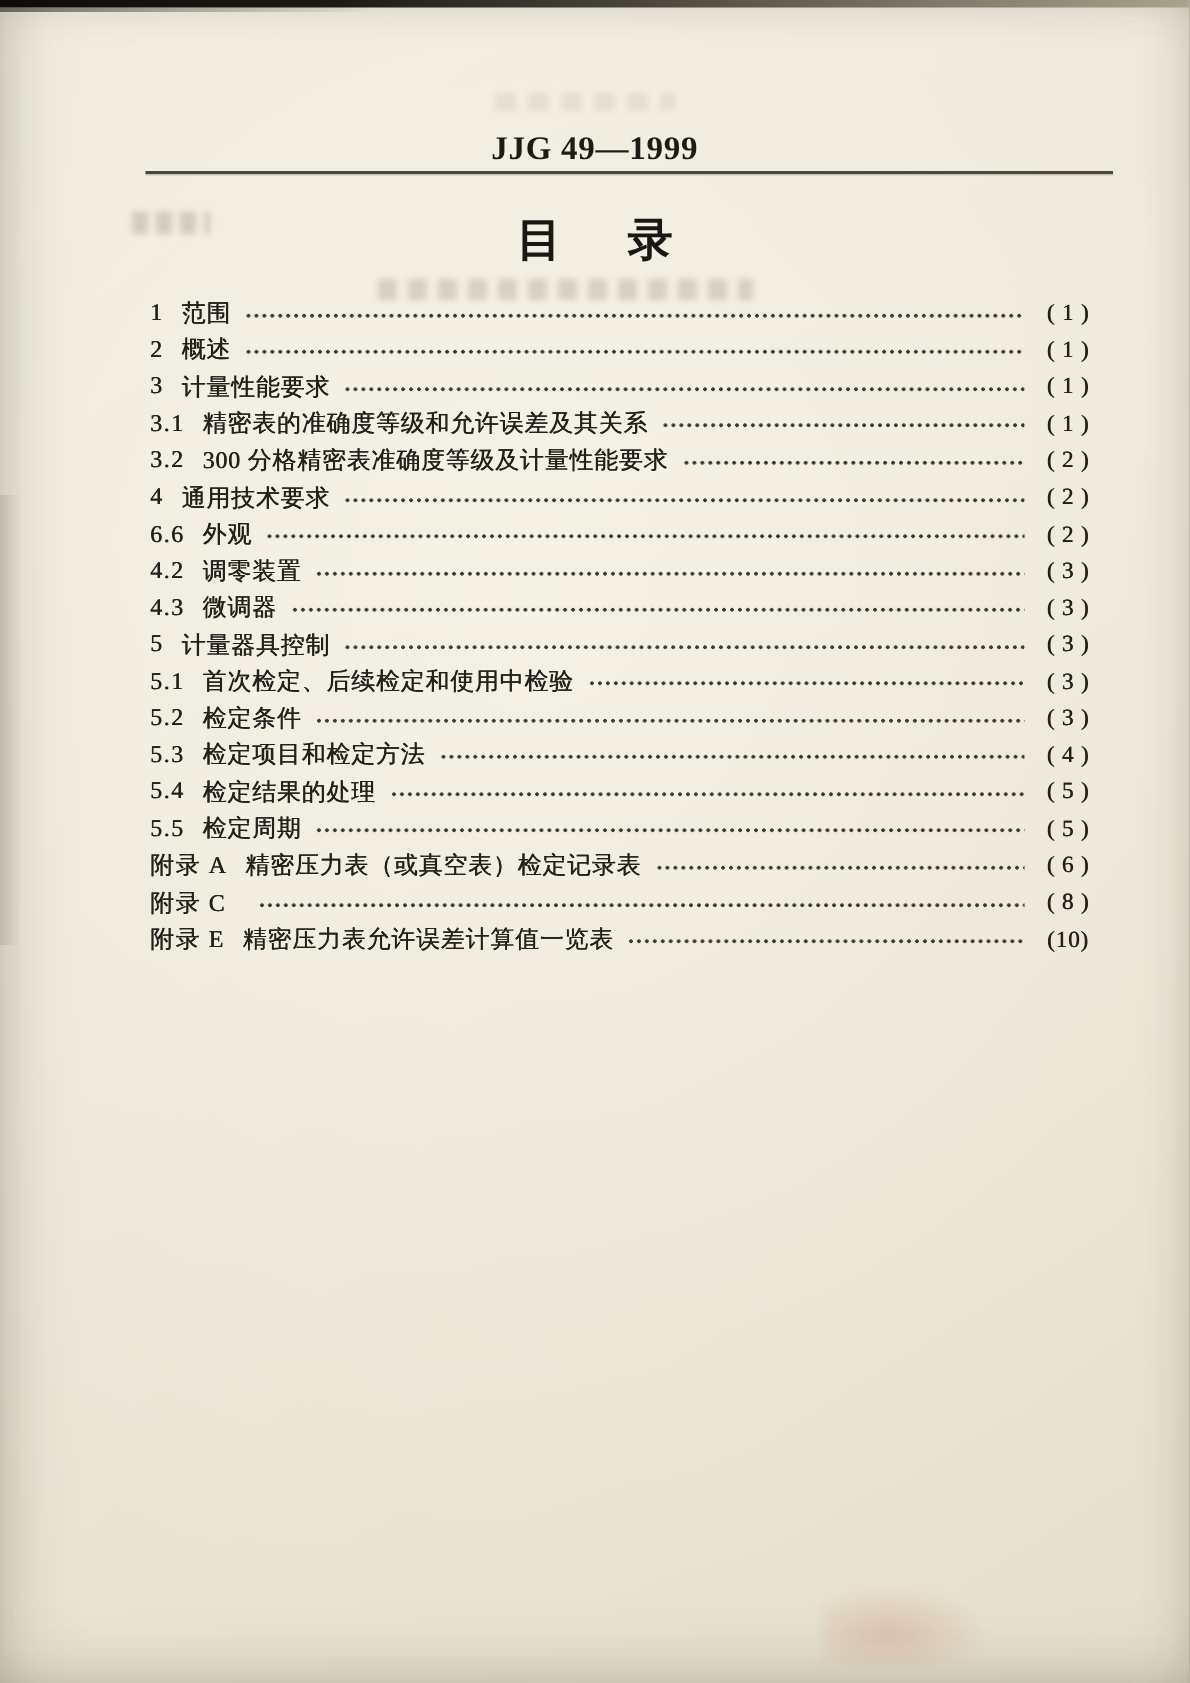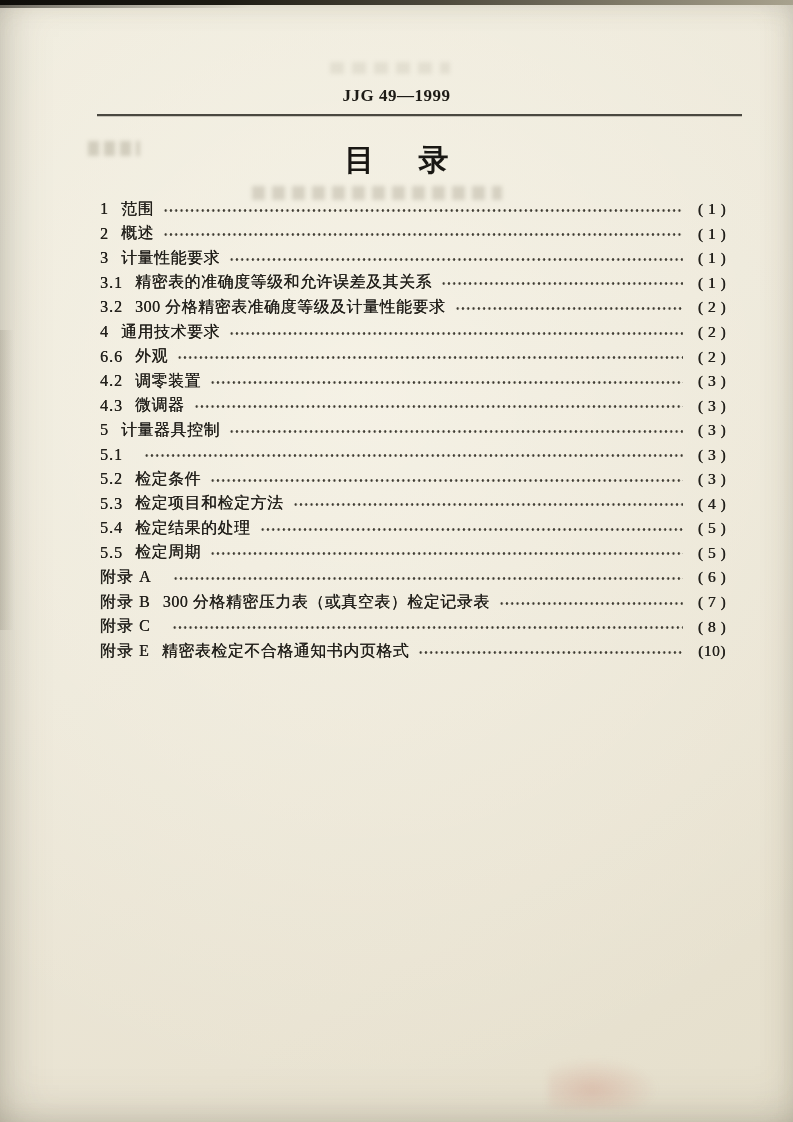--- a/index.html
+++ b/index.html
@@ -25,21 +25,21 @@
   .scan-edge-top {
     position:absolute; top:0; left:0; width:793px; height:5px;
     background:linear-gradient(to right, #0d0c09 0%, #1c1a14 28%, #4c483d 55%, #7d7867 78%, #a8a28e 100%);
   }
   .scan-edge-top:after{
     content:""; position:absolute; left:0; top:5px; width:250px; height:3px;
     background:linear-gradient(to right, rgba(20,18,12,.55), rgba(20,18,12,0));
   }
   .doc-code {
     position:absolute; top:86px; left:0; width:100%;
-    text-align:center; font-size:17px; font-weight:bold; letter-spacing:.5px;
+    text-align:center; font-size:22px; font-weight:bold; letter-spacing:.5px;
     color:#1d1b16;
   }
   .header-rule {
     position:absolute; top:114px; left:97px; width:645px; height:2px;
     background:#4a4840; box-shadow:0 1px 0 rgba(74,72,64,.25);
   }
   .doc-title {
     position:absolute; top:140px; left:0; width:100%;
     text-align:center; font-size:30px; font-weight:bold;
     letter-spacing:7px; text-indent:7px; color:#191713;
@@ -157,20 +157,21 @@
 
     <div class="toc-row">
       <span class="num">5</span>
       <span class="ttl">计量器具控制</span>
       <span class="leader"></span>
       <span class="pg">( 3 )</span>
     </div>
 
     <div class="toc-row">
       <span class="num">5.1</span>
+      <span class="ttl">首次检定、后续检定和使用中检验</span>
       <span class="leader"></span>
       <span class="pg">( 3 )</span>
     </div>
 
     <div class="toc-row">
       <span class="num">5.2</span>
       <span class="ttl">检定条件</span>
       <span class="leader"></span>
       <span class="pg">( 3 )</span>
     </div>
@@ -191,39 +192,34 @@
 
     <div class="toc-row">
       <span class="num">5.5</span>
       <span class="ttl">检定周期</span>
       <span class="leader"></span>
       <span class="pg">( 5 )</span>
     </div>
 
     <div class="toc-row">
       <span class="num">附录 A</span>
+      <span class="ttl">精密压力表（或真空表）检定记录表</span>
       <span class="leader"></span>
       <span class="pg">( 6 )</span>
     </div>
 
-    <div class="toc-row">
-      <span class="num">附录 B</span>
-      <span class="ttl">300 分格精密压力表（或真空表）检定记录表</span>
-      <span class="leader"></span>
-      <span class="pg">( 7 )</span>
-    </div>
 
     <div class="toc-row">
       <span class="num">附录 C</span>
       <span class="leader"></span>
       <span class="pg">( 8 )</span>
     </div>
 
 
     <div class="toc-row">
       <span class="num">附录 E</span>
-      <span class="ttl">精密表检定不合格通知书内页格式</span>
+      <span class="ttl">精密压力表允许误差计算值一览表</span>
       <span class="leader"></span>
       <span class="pg">(10)</span>
     </div>
   </div>
 
 </div>
 
 </body></html>

